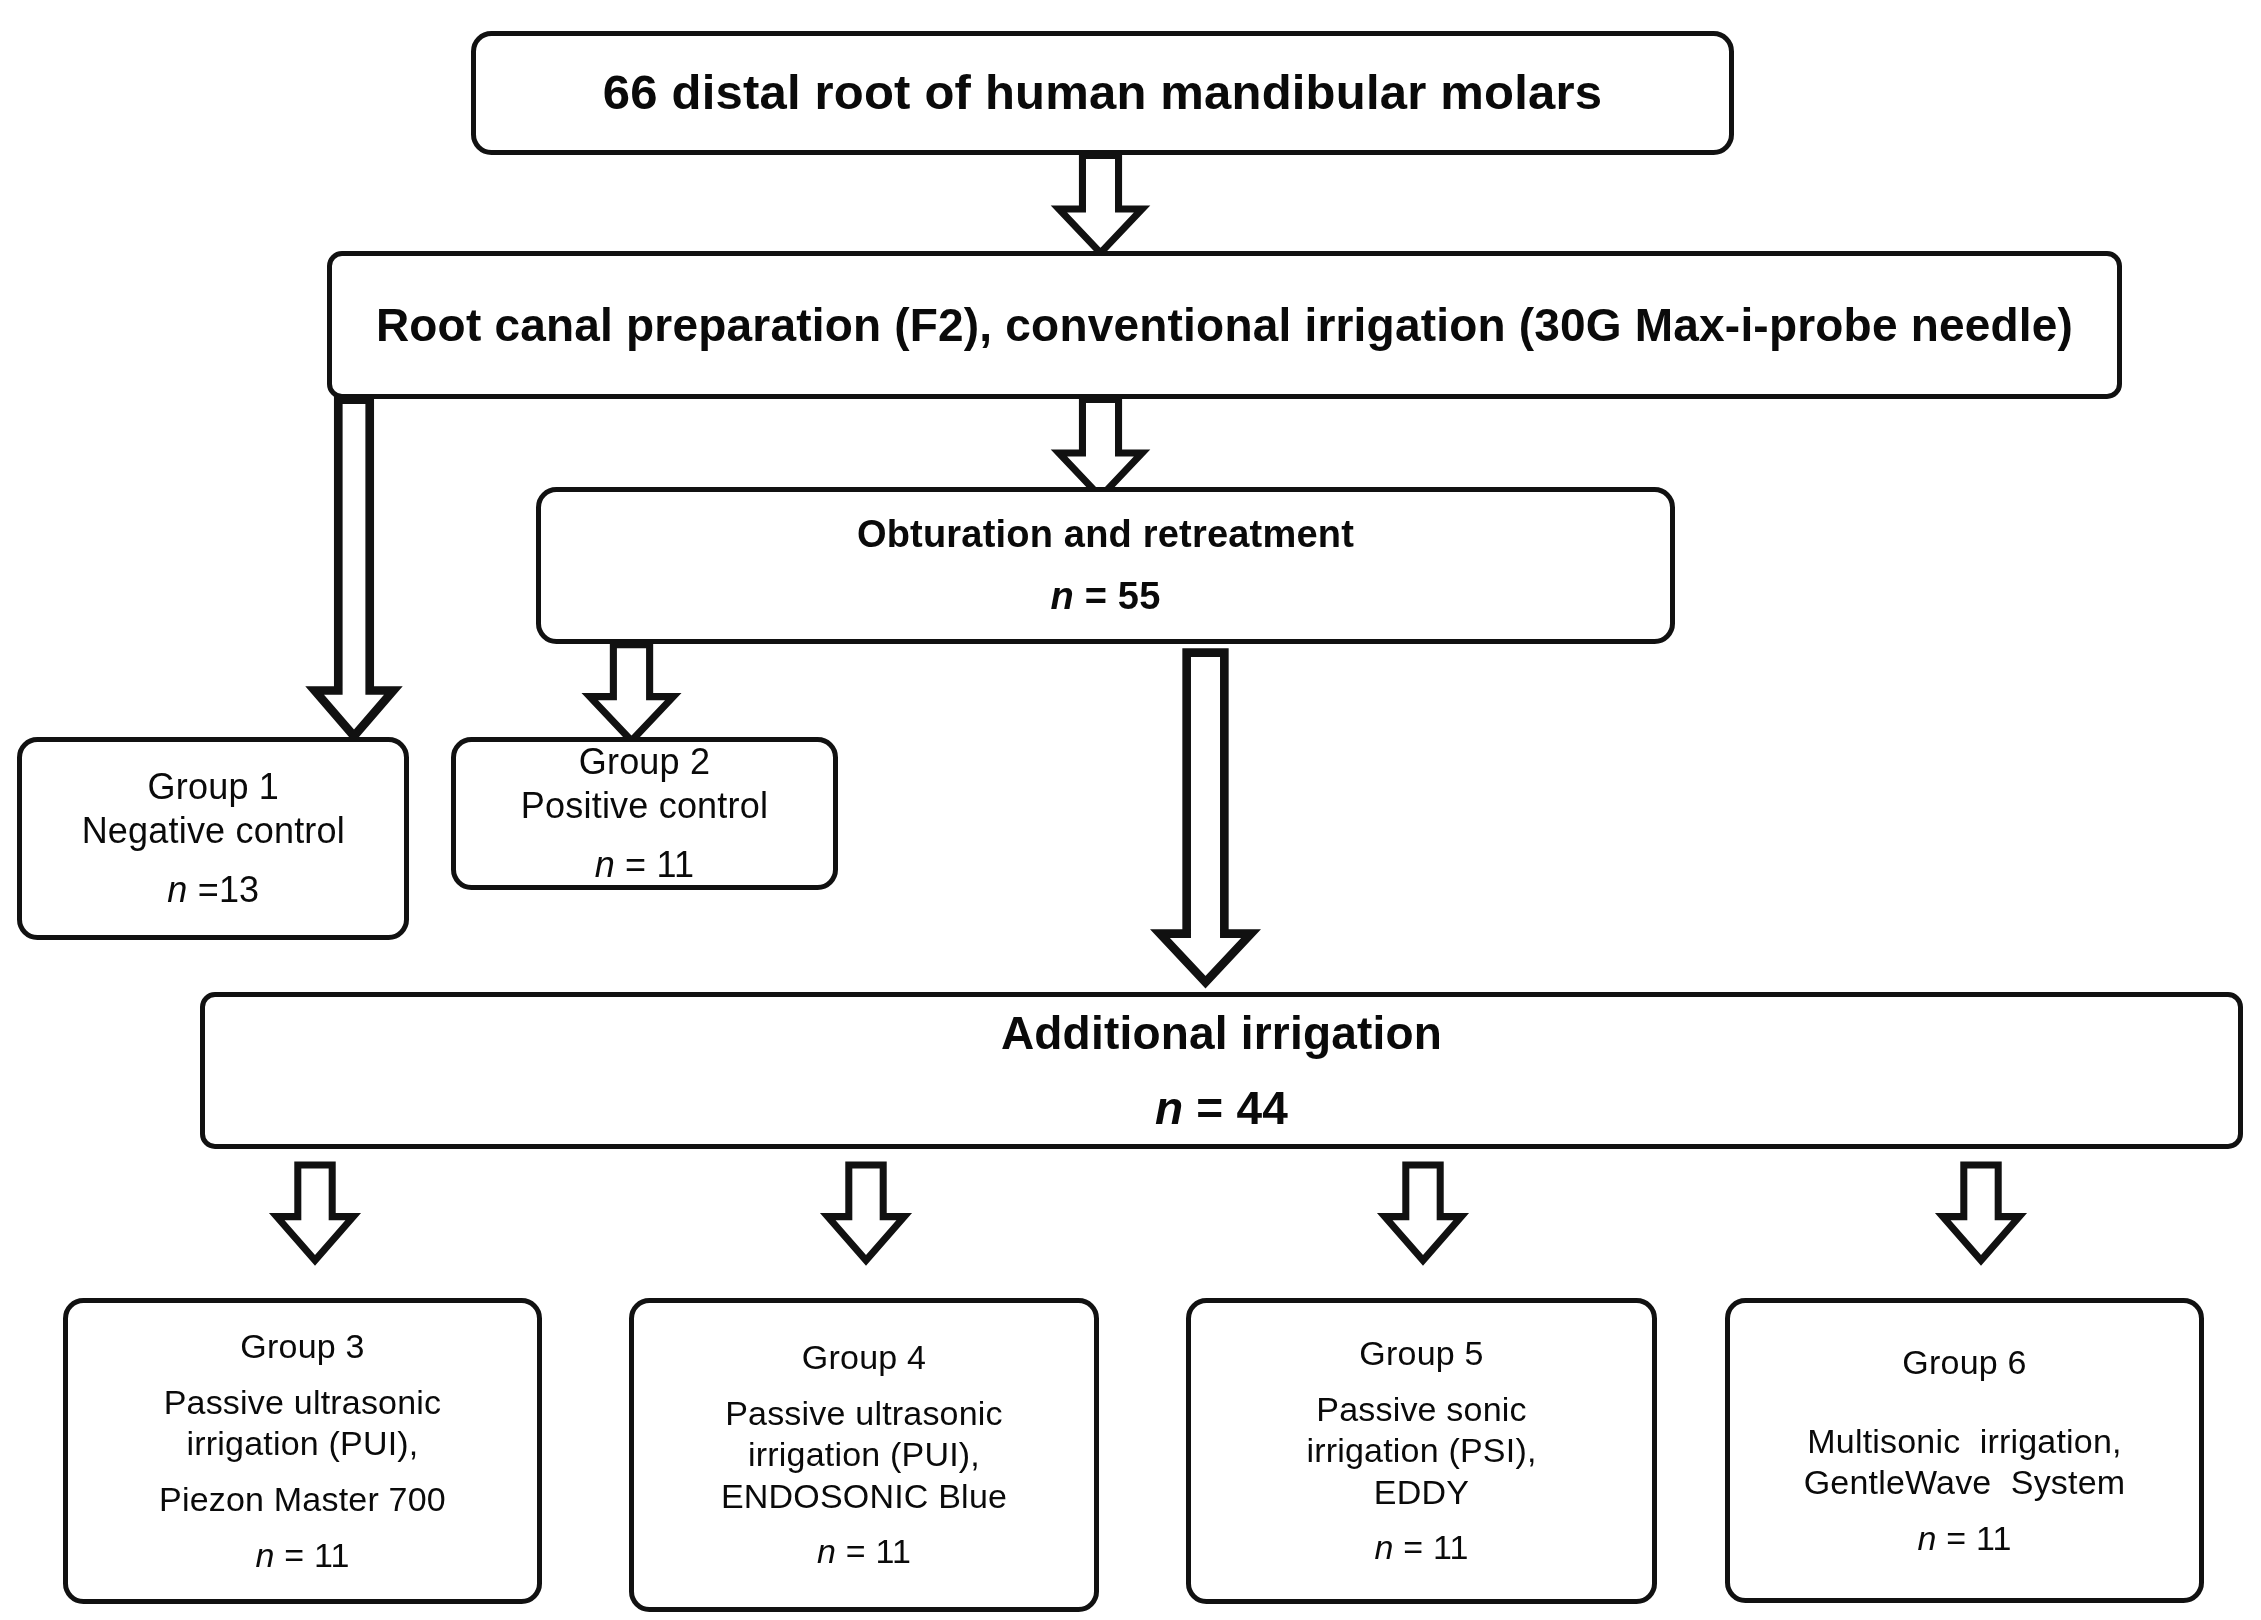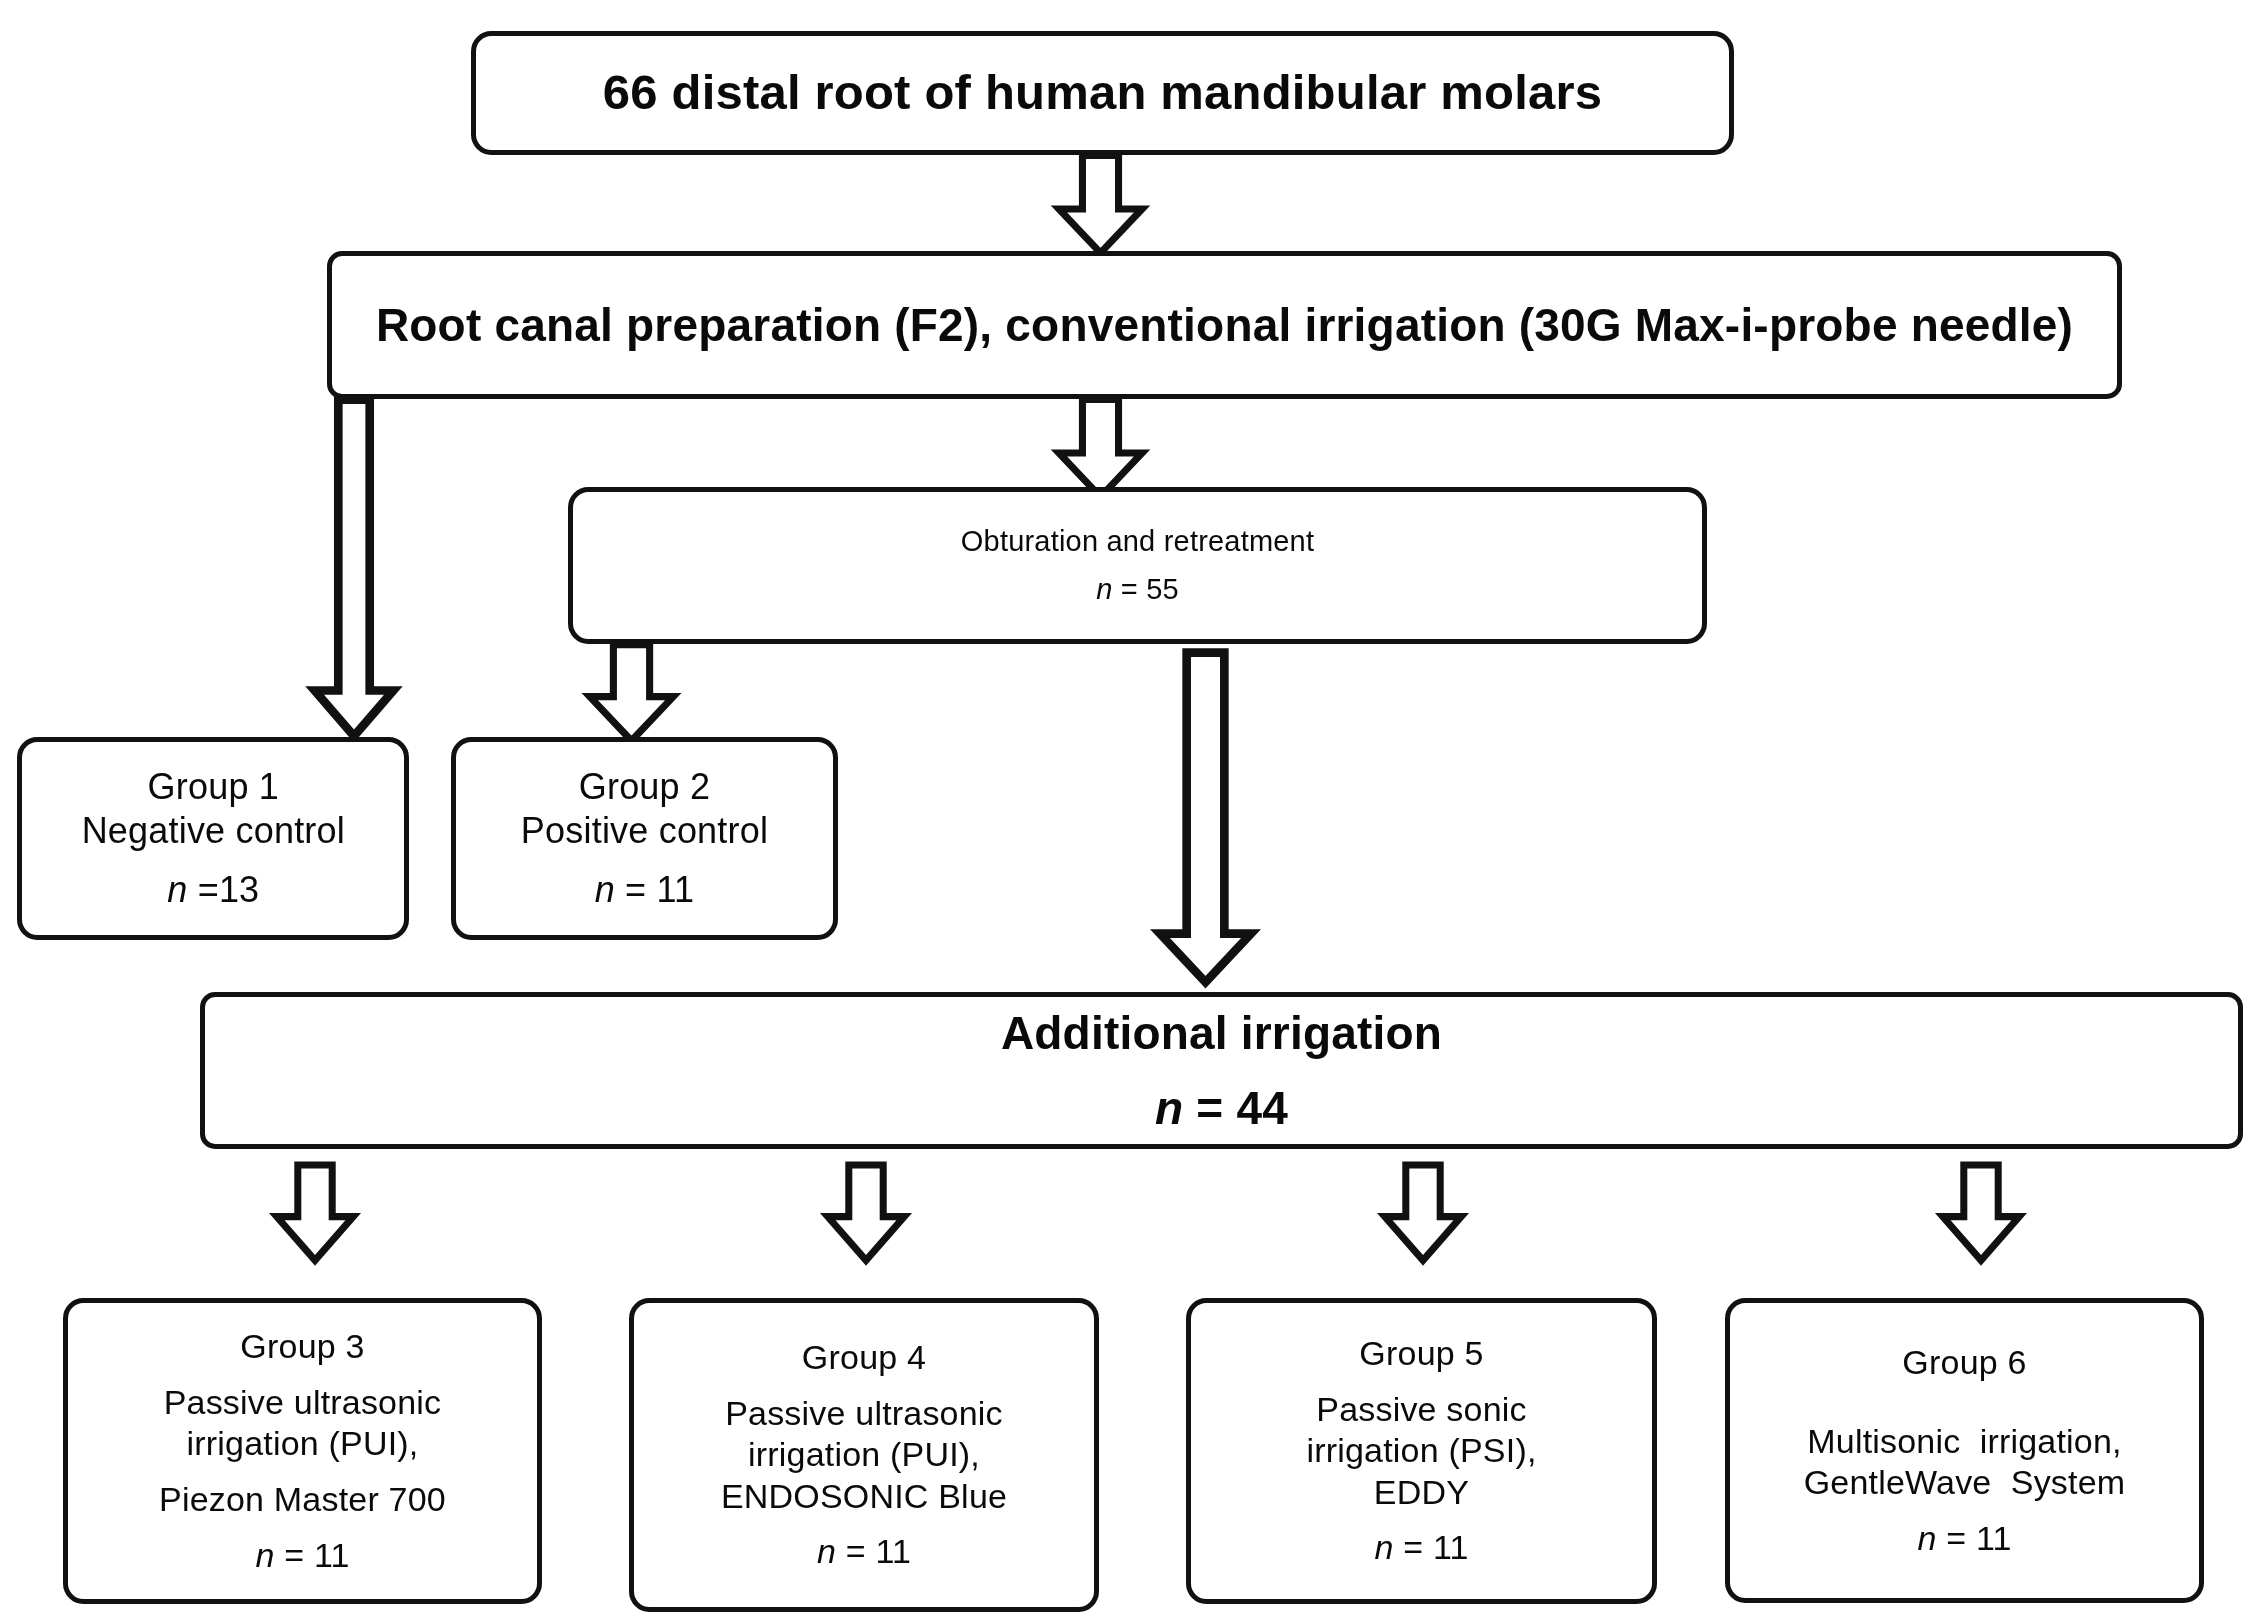--- a/index.html
+++ b/index.html
@@ -45,40 +45,39 @@
   .t-head {
     font-size: 49px;
     font-weight: 700;
   }
   .t-band {
     font-size: 46px;
     font-weight: 700;
     border-radius: 15px;
   }
   .t-mid {
-    font-size: 29px;
-    font-weight: 400;
-    margin-left: 32px;
+    font-size: 38px;
+    font-weight: 700;
   }
   .t-grp {
     font-size: 36px;
     font-weight: 500;
   }
   .t-grp-sm {
     font-size: 34px;
     font-weight: 500;
     margin-top: 24px;
   }
 
   
   #n-root      { left: 471px;  top: 31px;   width: 1263px; height: 124px; }
   #n-prep      { left: 327px;  top: 251px;  width: 1795px; height: 148px; }
   #n-obt       { left: 536px;  top: 487px;  width: 1139px; height: 157px; }
   #n-g1        { left: 17.3px;   top: 737px;  width: 392px;  height: 203px; }
-  #n-g2        { left: 451px;  top: 737px;  width: 387px;  height: 203px; }
+  #n-g2        { left: 451px;  top: 737px;  width: 387px;  height: 153px; }
   #n-addirr    { left: 200px;  top: 992px; width: 2043px; height: 157px; }
   #n-g3        { left: 63px;   top: 1274px; width: 479px;  height: 306px; }
   #n-g4        { left: 629px;  top: 1274px; width: 470px;  height: 314px; }
   #n-g5        { left: 1186px; top: 1274px; width: 471px;  height: 306px; }
   #n-g6        { left: 1725px; top: 1274px; width: 479px;  height: 305px; }
 
   
   .arrow {
     position: absolute;
   }

